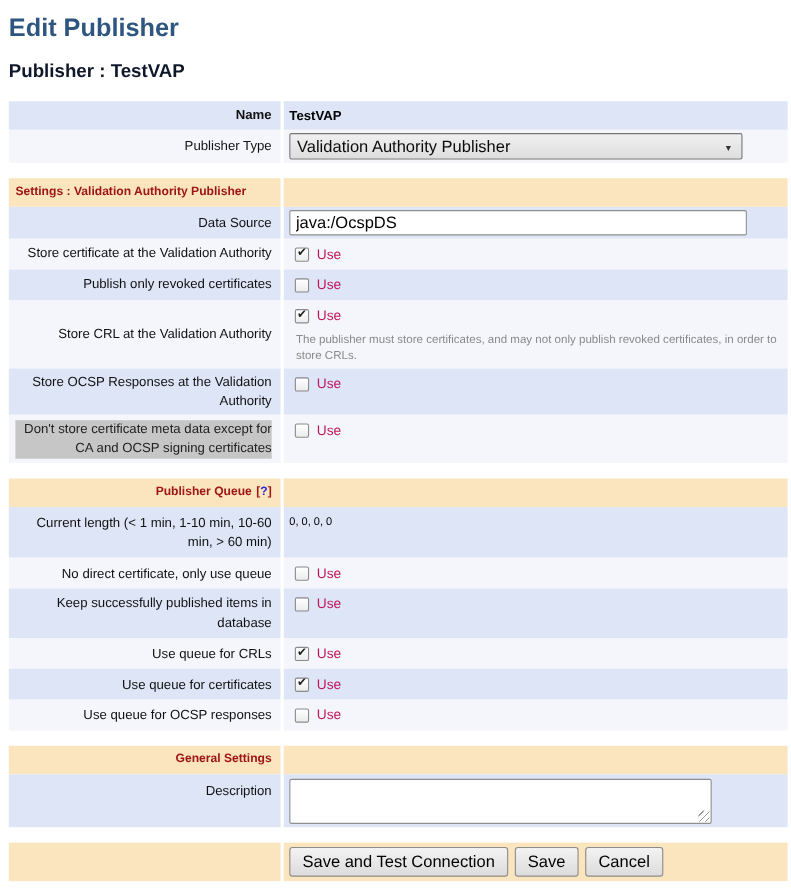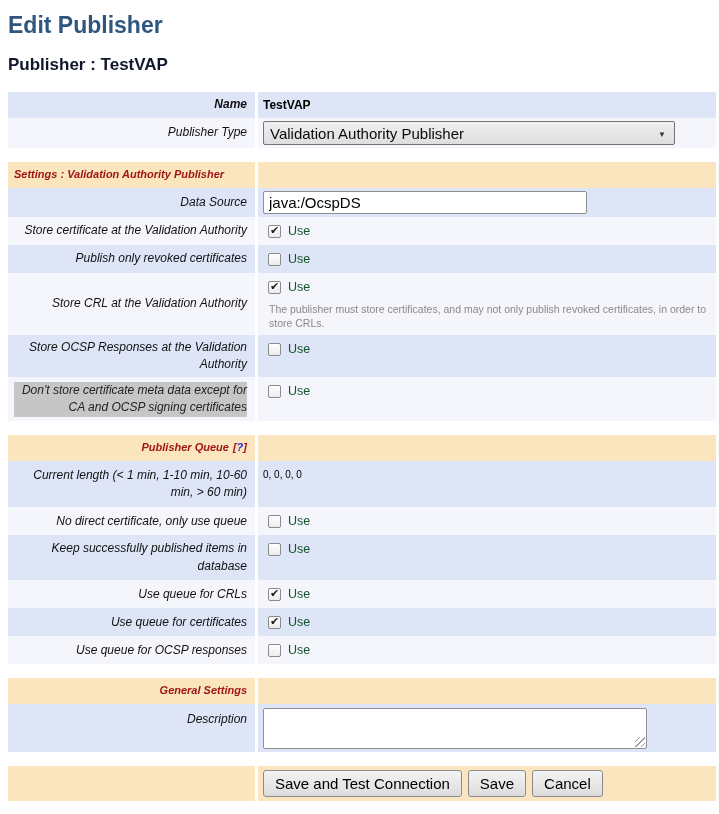--- a/index.html
+++ b/index.html
@@ -36,21 +36,20 @@
   .row > div { min-height: 100%; }
   .lbl {
     display: flex;
     align-items: center;
     justify-content: flex-end;
     text-align: right;
     font-size: 12px;
     padding: 3px 8px 3px 6px;
     line-height: 1.45;
     color: #111;
-    font-style: italic;
   }
   .val {
     display: flex;
     align-items: center;
     font-size: 12px;
     padding: 3px 6px 3px 5px;
   }
   .val-top {
     flex-direction: column;
     align-items: flex-start;
@@ -105,30 +104,30 @@
     flex: none;
     cursor: pointer;
   }
   .cb.checked::after {
     content: "✔";
     font-size: 11px;
     line-height: 1;
     color: #1c1c1c;
     margin-top: -1px;
   }
-  .use { margin-left: 7px; font-size: 12.5px; color: #14532d; }
+  .use { margin-left: 7px; font-size: 12.5px; color: #be185d; }
   .note {
     font-size: 10.5px;
     color: #8a8a8a;
     margin: 9px 0 2px 6px;
     line-height: 1.3;
   }
   
   .txt {
-    width: 324px;
+    width: 416px;
     height: 23px;
     border: 1px solid #8f8f8f;
     border-radius: 2px;
     font-family: "Liberation Sans", sans-serif;
     font-size: 15px;
     padding: 1px 5px;
     background: #fff;
     color: #000;
   }
   

